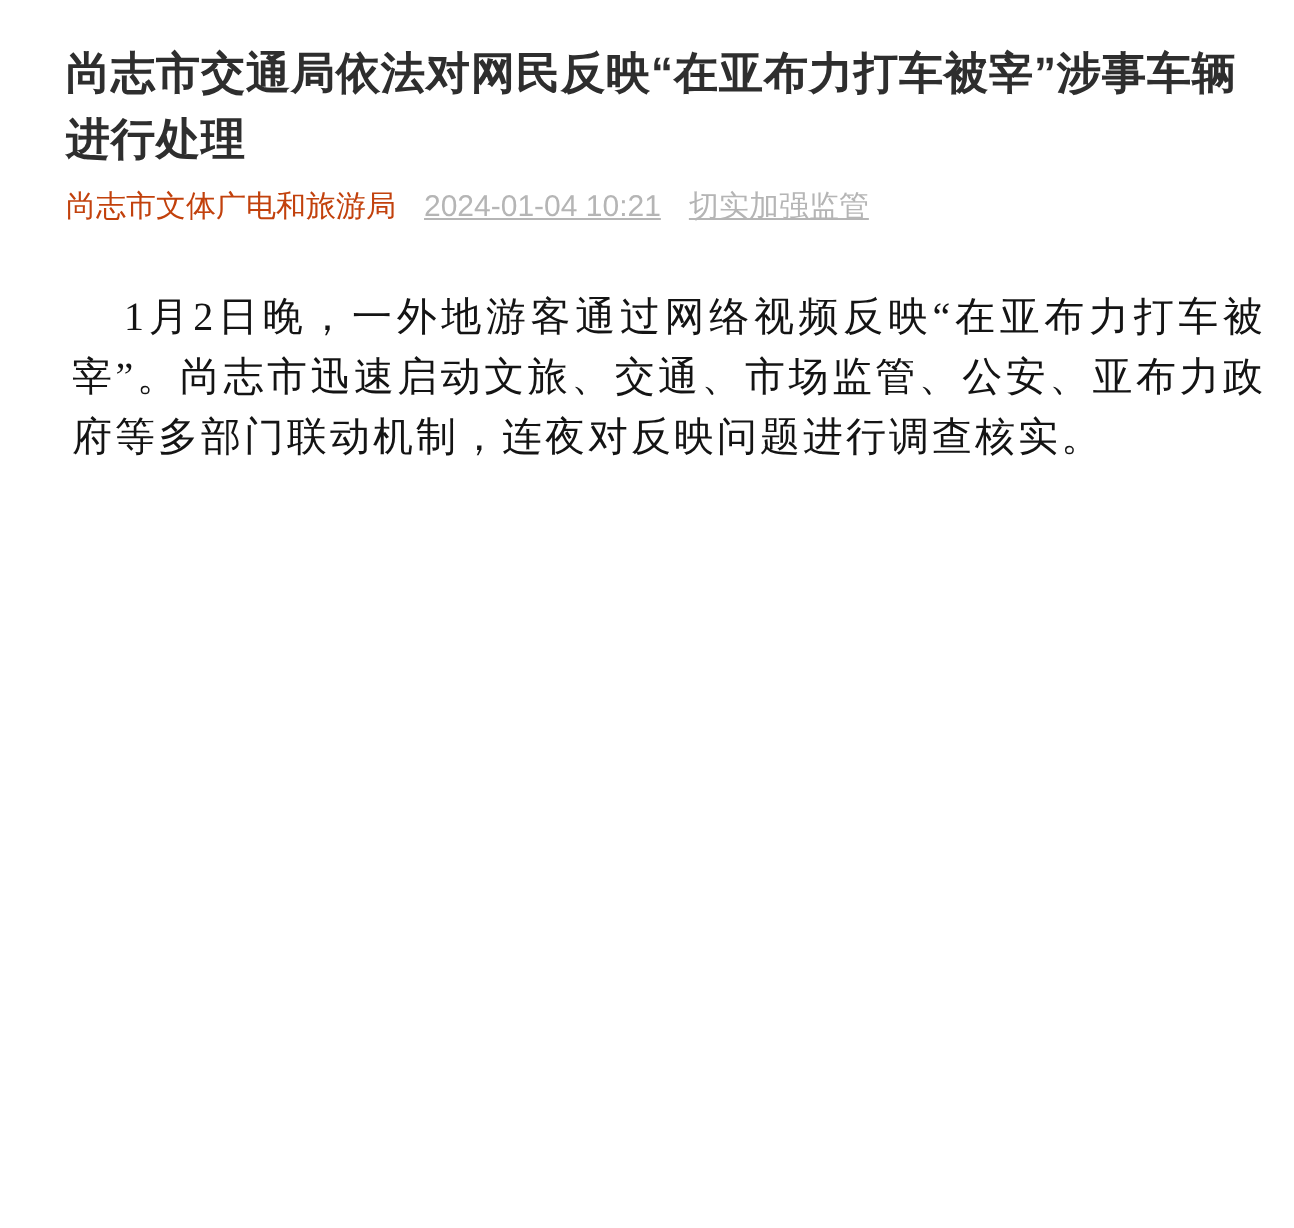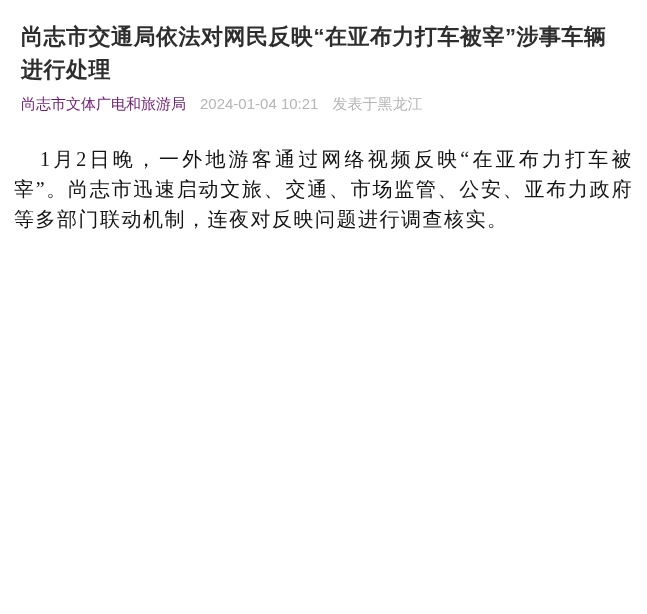--- a/index.html
+++ b/index.html
@@ -1,21 +1,21 @@
 <!DOCTYPE html>
 <html><head>
   <meta charset="utf-8">
   <style>
     * { box-sizing: border-box; }
     html, body { margin: 0; padding: 0; background: #ffffff; }
     .page {
       width: 647px;
       height: 458px;
       background: #ffffff;
-      padding: 20px 14px 0 14px;
+      padding: 20px 14px 0 26px;
       overflow: hidden;
       font-family: "Liberation Sans", sans-serif;
     }
     .header { padding-left: 7px; padding-right: 7px; }
     .title {
       margin: 0 0 9px 0;
       font-family: "Liberation Sans", sans-serif;
       font-size: 22px;
       line-height: 33px;
       font-weight: 600;
@@ -24,47 +24,48 @@
     }
     .byline {
       display: flex;
       align-items: baseline;
       gap: 14px;
       font-size: 15px;
       line-height: 18px;
       white-space: nowrap;
     }
     .account {
-      color: #701a75;
+      color: #c2410c;
       cursor: pointer;
     }
-    .meta { color: #b5b5b5; }
+    .meta { color: #b5b5b5; text-decoration: underline; }
     .content {
       margin-top: 31px;
       font-family: "Liberation Serif", serif;
       font-size: 20px;
       line-height: 30px;
       color: #141414;
       text-align: justify;
       letter-spacing: 1.5px;
+      margin-left: 10px;
     }
     .content p {
       margin: 0 0 24px 0;
       text-indent: 26px;
     }
   </style>
 </head>
 <body>
 
 <div class="page">
   <div class="header">
     <h1 class="title">尚志市交通局依法对网民反映“在亚布力打车被宰”涉事车辆进行处理</h1>
     <div class="byline">
       <span class="account">尚志市文体广电和旅游局</span>
       <span class="meta">2024-01-04 10:21</span>
-      <span class="meta">发表于黑龙江</span>
+      <span class="meta">切实加强监管</span>
     </div>
   </div>
 
   <div class="content">
     <p>1月2日晚，一外地游客通过网络视频反映“在亚布力打车被宰”。尚志市迅速启动文旅、交通、市场监管、公安、亚布力政府等多部门联动机制，连夜对反映问题进行调查核实。</p>
   </div>
 </div>
 
 </body></html>

